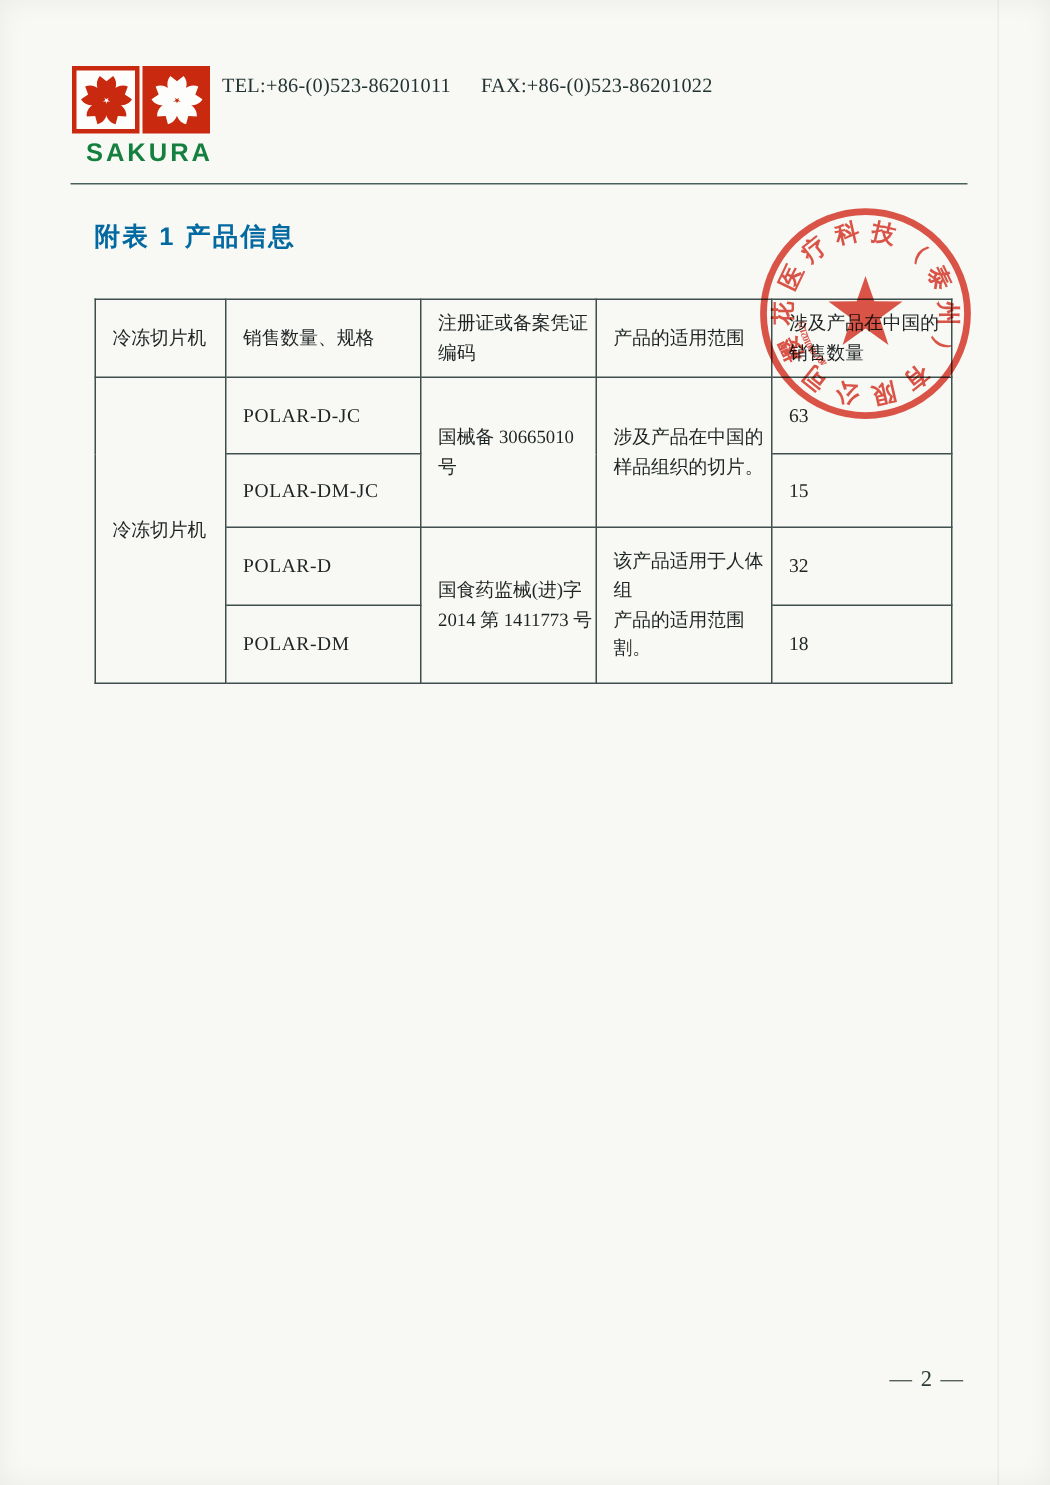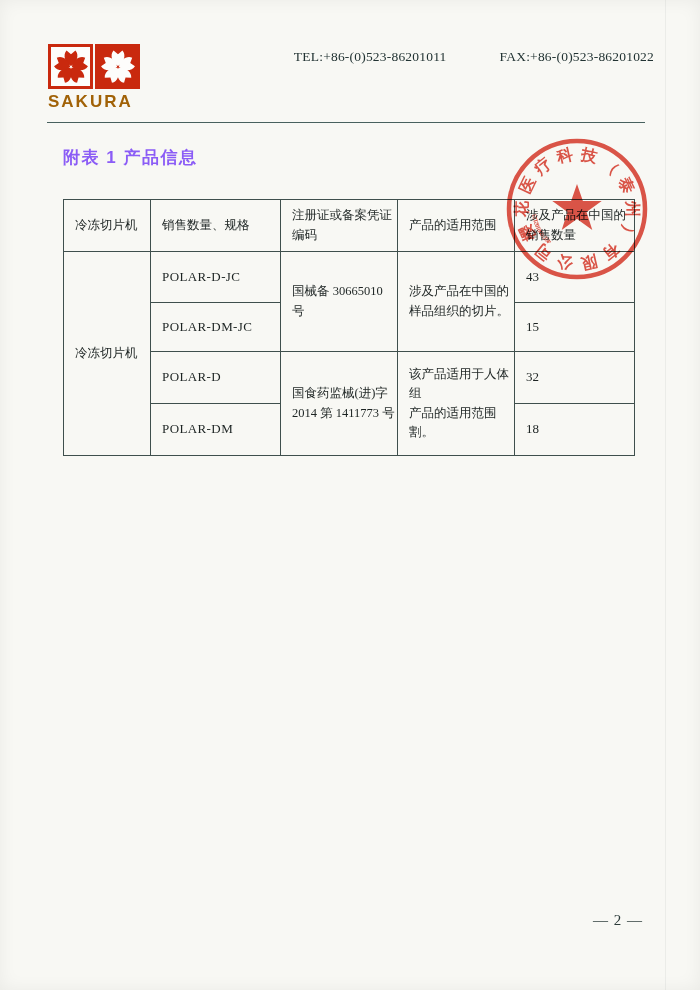--- a/index.html
+++ b/index.html
@@ -20,48 +20,48 @@
   }
 
   
   .logo{ position:absolute; left:48px; top:44px; width:94px; }
   .logo-squares{ display:flex; gap:2px; }
   .logo-sq{ width:45px; height:45px; position:relative; }
   .logo-sq.outline{ background:#fdfdfb; border:3px solid #c9290e; }
   .logo-sq.solid{ background:#c9290e; }
   .logo-sq svg{ position:absolute; left:50%; top:50%; transform:translate(-50%,-50%); }
   .logo-word{
-    margin-top:3px; text-align:left; color:#a16207;
+    margin-top:3px; text-align:right; color:#15803d;
     font-family:"Liberation Sans", sans-serif;
     font-weight:800; font-size:17px; letter-spacing:2px;
   }
   .head-right{ position:absolute; left:148px; top:46px; width:506px; text-align:center; }
   .company-name{
     font-family:"Liberation Sans", sans-serif;
     font-weight:700; font-size:23px; color:#161b1b;
     letter-spacing:4px; white-space:pre;
   }
   .addr-line{
     margin-top:9px; font-size:13.5px; color:#233;
     white-space:pre; letter-spacing:0.5px;
   }
   .telfax{
     margin-top:3px; font-size:13.5px; color:#233;
-    display:flex; justify-content:flex-end; gap:53px; letter-spacing:0.2px;
+    display:flex; justify-content:flex-start; gap:20px; letter-spacing:0.2px;
   }
   .head-rule{
     position:absolute; left:47px; top:122px; width:598px; height:0;
     border-top:1.6px solid #48615e;
   }
 
   
   .sheet-title{
     position:absolute; left:63px; top:146px;
     font-family:"Liberation Sans", sans-serif;
-    font-weight:700; font-size:17px; color:#8b5cf6; letter-spacing:1.5px;
+    font-weight:700; font-size:17px; color:#0369a1; letter-spacing:1.5px;
     white-space:pre;
   }
 
   
   table.product{
     position:absolute; left:63px; top:199px;
     border-collapse:collapse; table-layout:fixed;
     font-size:12.5px; color:#1d2423;
   }
   table.product th, table.product td{
@@ -152,21 +152,21 @@
         <th class="preline">产品的适用范围</th>
         <th class="preline">涉及产品在中国的
 销售数量</th>
       </tr>
       <tr class="h-r1">
         <td rowspan="4">冷冻切片机</td>
         <td class="model">POLAR-D-JC</td>
         <td rowspan="2" class="preline">国械备 30665010 号</td>
         <td rowspan="2" class="preline">涉及产品在中国的
 样品组织的切片。</td>
-        <td class="qty">43</td>
+        <td class="qty">63</td>
       </tr>
       <tr class="h-r2">
         <td class="model">POLAR-DM-JC</td>
         <td class="qty">15</td>
       </tr>
       <tr class="h-r3">
         <td class="model">POLAR-D</td>
         <td rowspan="2" class="preline">国食药监械(进)字
 2014 第 1411773 号</td>
         <td rowspan="2" class="preline">该产品适用于人体组

